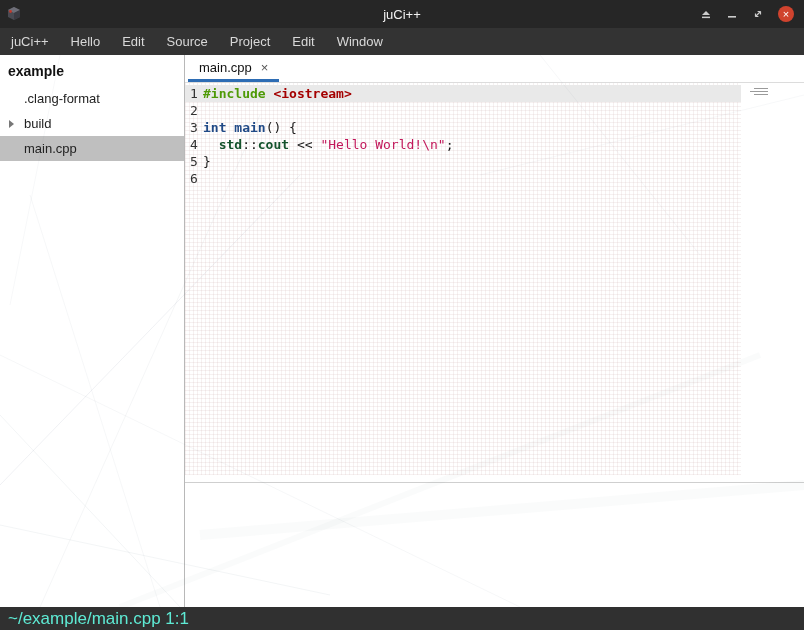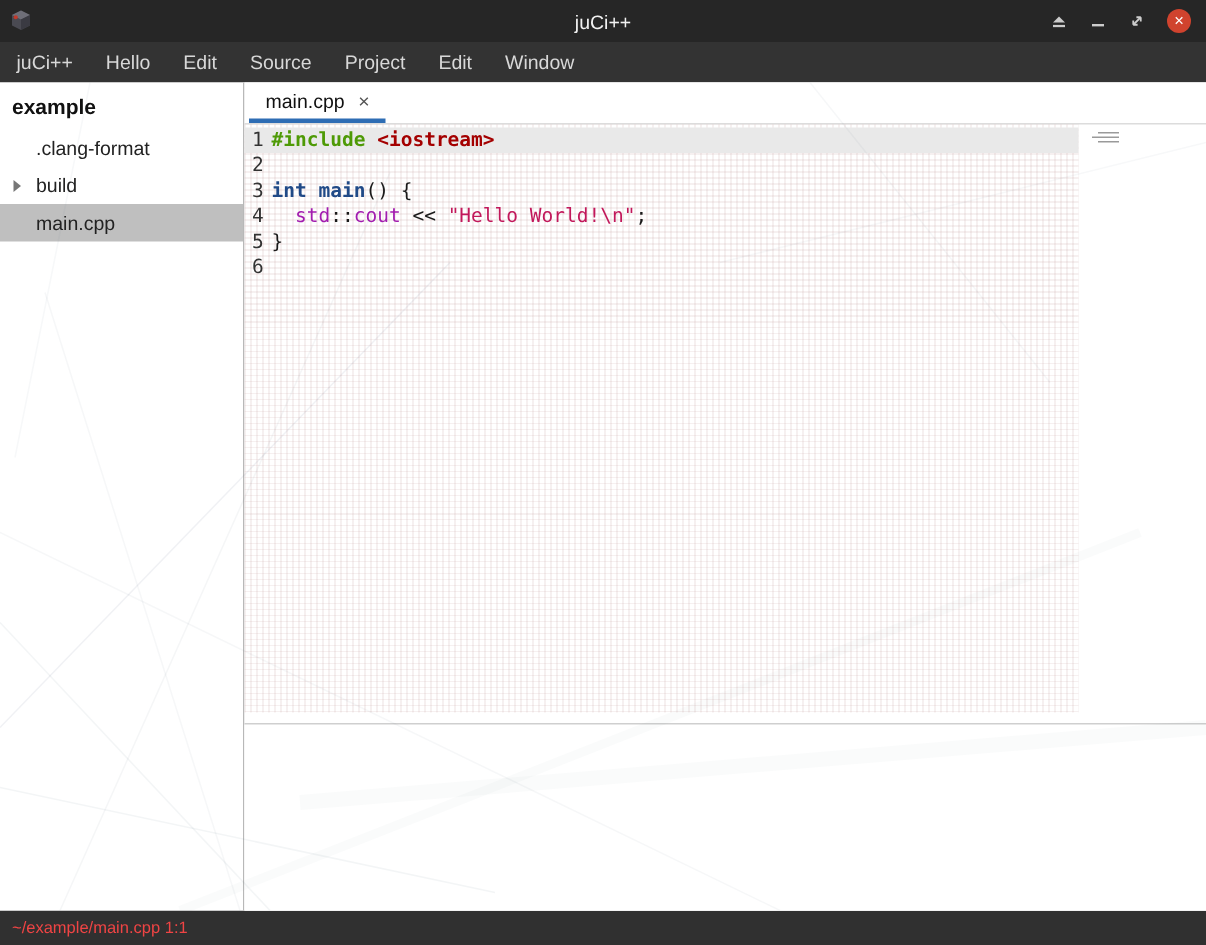--- a/index.html
+++ b/index.html
@@ -43,21 +43,21 @@
     font-size:13px; color:#d8d8d8;
   }
 
   
   .content { display:flex; height:552px; position:relative; background:#fff; }
 
   .streaks { position:absolute; inset:0; pointer-events:none; z-index:5; }
 
   
   .sidebar {
-    width:163px; flex:none; border-right:1px solid #b8b8b8;
+    width:185px; flex:none; border-right:1px solid #b8b8b8;
     padding-top:3px; background:transparent; z-index:1;
   }
   .sb-header { font-weight:bold; font-size:14px; color:#111; padding:5px 8px 7px; }
   .sb-item {
     height:25px; display:flex; align-items:center;
     font-size:13px; color:#222; padding-left:24px; position:relative;
   }
   .sb-item.selected { background:var(--selection-gray,#bfbfbf); }
   .expander {
     position:absolute; left:9px; top:50%; margin-top:-4px;
@@ -101,30 +101,30 @@
   .code-lines { position:relative; }
   .code-line {
     height:17px; line-height:17px; display:flex; white-space:pre; position:relative;
   }
   .code-line.hl { background:#e9e9e9; width:556px; }
   .gutter { flex:none; width:9px; padding-left:0; margin-left:5px; color:#333; }
   .code-text { margin-left:4px;text-align:center; }
   .tok-inc  { color:var(--preprocessor,#4e9a06); font-weight:bold; }
   .tok-path { color:var(--include-path,#a40000); font-weight:bold; }
   .tok-kw   { color:var(--keyword,#204a87); font-weight:bold; }
-  .tok-b    { font-weight:normal; color:#a21caf; }
+  .tok-b    { font-weight:bold; color:#14532d; }
   .tok-str  { color:var(--string,#c2185b); }
   .tok-pl   { color:#1a1a1a; }
 
   .bottom-pane { flex:1; background:#fff; }
 
   
   .statusbar {
     height:23px; background:var(--statusbar-bg,#303030);
-    color:#ef4444; font-size:11px;
+    color:#5eead4; font-size:17px;
     display:flex; align-items:center; padding-left:8px;
   }
 </style>
 </head>
 <body>
 
 <div class="titlebar">
   <span class="app-icon">
     <svg width="16" height="16" viewBox="0 0 16 16">
       <path d="M2 4 L8 1 L14 4 L14 11 L8 14 L2 11 Z" fill="#4a4a52"></path>

